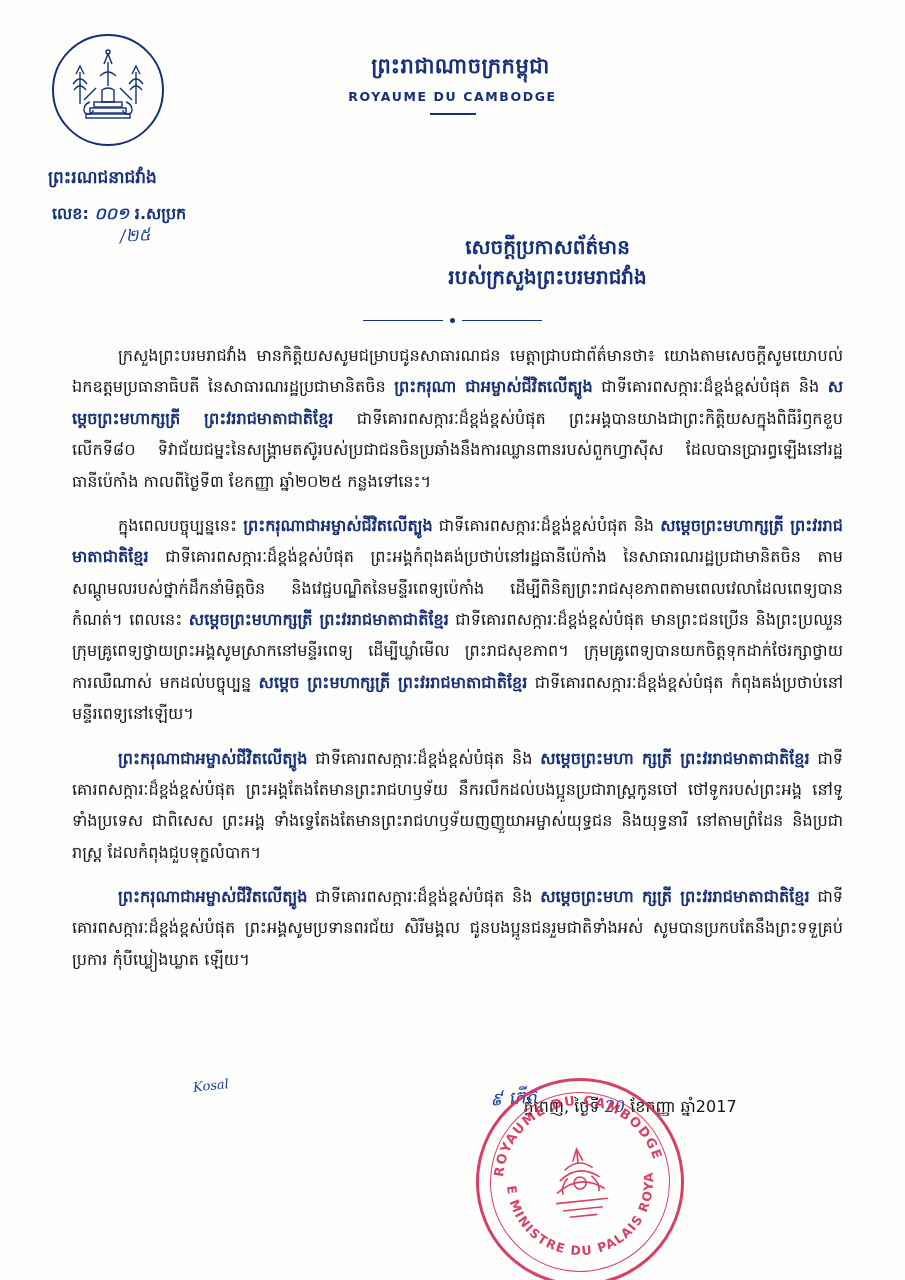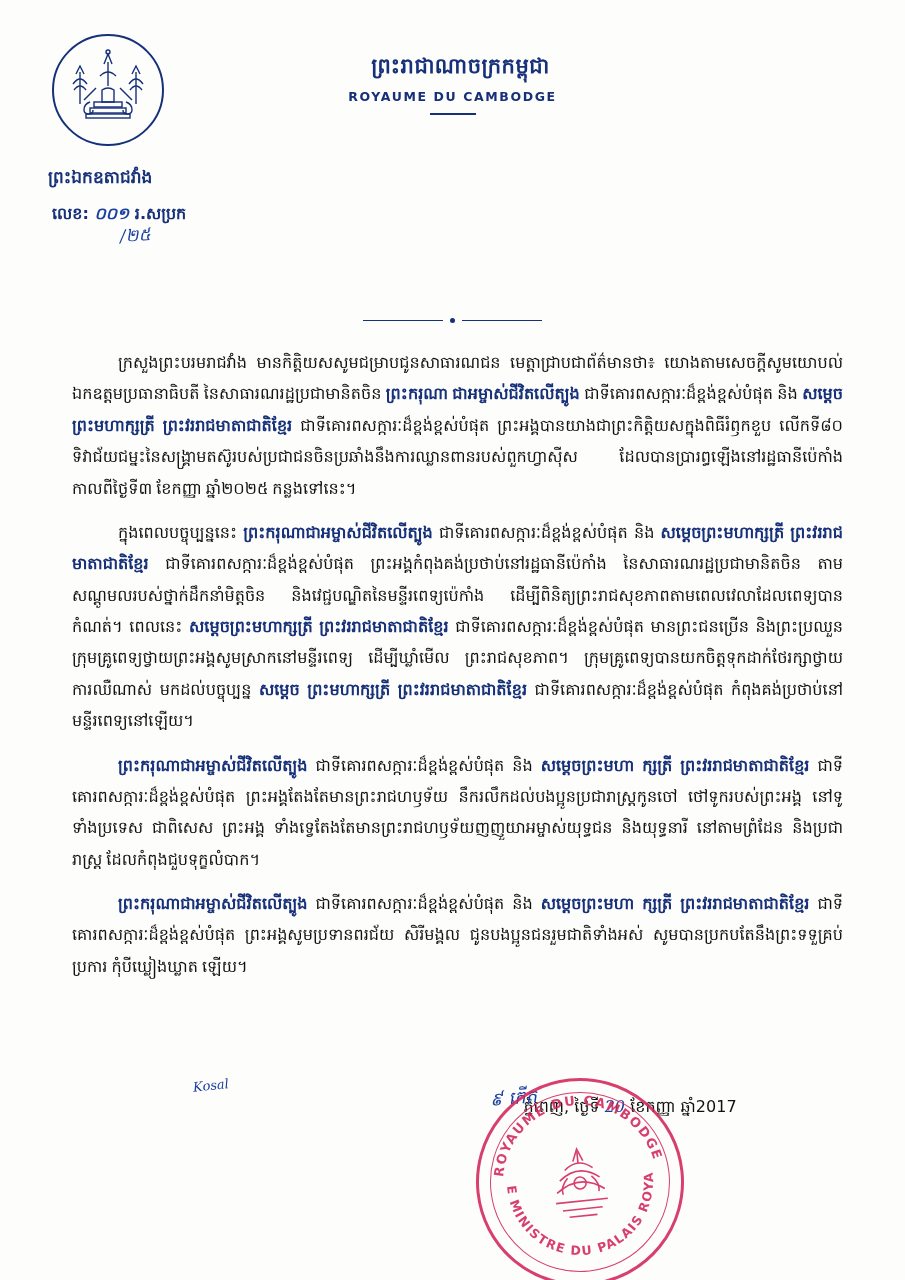--- a/index.html
+++ b/index.html
@@ -146,23 +146,22 @@
     position: absolute;
     left: 72px;
     right: 62px;
     top: 340px;
     font-size: 16.1px;
     line-height: 1.95;
     text-align: justify;
     color: #111111;
   }
   .body-text p {
-    margin: 7px 0 13px 0;
+    margin: 0 0 13px 0;
     text-indent: 46px;
-    font-family: Liberation Serif, serif;
   }
   .b-blue {
     color: #16307a;
     font-weight: bold;
   }
 
   
   .sig-block {
     position: absolute;
     right: 60px;
@@ -264,29 +263,33 @@
       </g>
     </svg>
   </div>
 
   <div class="header-center">
     <div class="kh-title">ព្រះរាជាណាចក្រកម្ពុជា</div>
     <div class="fr-title">ROYAUME DU CAMBODGE</div>
     <div class="rule-short"></div>
   </div>
 
-  <div class="ministry-line">ព្រះឯកឧតាជវាំង</div>
+  <div class="ministry-line">ព្រះរណជនាជវាំង</div>
 
   <div class="number-line">
     <span>លេខ:</span>
     <span class="number-hand">០០១</span>
     <span>រ.សប្រក</span>
   </div>
   <div class="number-sub">/២៥</div>
 
+  <div class="doc-title">
+    <div>សេចក្តីប្រកាសព័ត៌មាន</div>
+    <div>របស់ក្រសួងព្រះបរមរាជវាំង</div>
+  </div>
   <div class="title-ornament">
     <span class="bar"></span><span class="dot"></span><span class="bar"></span>
   </div>
 
   <div class="body-text">
       <p><span>ក្រសួងព្រះបរមរាជវាំង មានកិត្តិយសសូមជម្រាបជូនសាធារណជន មេត្តាជ្រាបជាព័ត៌មានថា៖ </span><span>យោងតាមសេចក្តីសូមយោបល់ ឯកឧត្តមប្រធានាធិបតី នៃសាធារណរដ្ឋប្រជាមានិតចិន </span><span class="b-blue">ព្រះករុណា ជាអម្ចាស់ជីវិតលើត្បូង</span><span> ជាទីគោរពសក្ការៈដ៏ខ្ពង់ខ្ពស់បំផុត និង </span><span class="b-blue">សម្តេចព្រះមហាក្សត្រី ព្រះវររាជមាតាជាតិខ្មែរ</span><span> ជាទីគោរពសក្ការៈដ៏ខ្ពង់ខ្ពស់បំផុត ព្រះអង្គបានយាងជាព្រះកិត្តិយសក្នុងពិធីរំឭកខួប លើកទី៨០ ទិវាជ័យជម្នះនៃសង្គ្រាមតស៊ូរបស់ប្រជាជនចិនប្រឆាំងនឹងការឈ្លានពានរបស់ពួកហ្វាស៊ីស ដែលបានប្រារព្ធឡើងនៅរដ្ឋធានីប៉េកាំង កាលពីថ្ងៃទី៣ ខែកញ្ញា ឆ្នាំ២០២៥ កន្លងទៅនេះ។</span></p>
       <p><span>ក្នុងពេលបច្ចុប្បន្ននេះ </span><span class="b-blue">ព្រះករុណាជាអម្ចាស់ជីវិតលើត្បូង</span><span> ជាទីគោរពសក្ការៈដ៏ខ្ពង់ខ្ពស់បំផុត និង </span><span class="b-blue">សម្តេចព្រះមហាក្សត្រី ព្រះវររាជមាតាជាតិខ្មែរ</span><span> ជាទីគោរពសក្ការៈដ៏ខ្ពង់ខ្ពស់បំផុត ព្រះអង្គកំពុងគង់ប្រថាប់នៅរដ្ឋធានីប៉េកាំង នៃសាធារណរដ្ឋប្រជាមានិតចិន តាមសណ្តូមលរបស់ថ្នាក់ដឹកនាំមិត្តចិន និងវេជ្ជបណ្ឌិតនៃមន្ទីរពេទ្យប៉េកាំង ដើម្បីពិនិត្យព្រះរាជសុខភាពតាមពេលវេលាដែលពេទ្យបានកំណត់។ </span><span>ពេលនេះ </span><span class="b-blue">សម្តេចព្រះមហាក្សត្រី ព្រះវររាជមាតាជាតិខ្មែរ</span><span> ជាទីគោរពសក្ការៈដ៏ខ្ពង់ខ្ពស់បំផុត មានព្រះជនប្រើន និងព្រះប្រឈួន ក្រុមគ្រូពេទ្យថ្វាយព្រះអង្គសូមស្រាកនៅមន្ទីរពេទ្យ ដើម្បីឃ្លាំមើល ព្រះរាជសុខភាព។ ក្រុមគ្រូពេទ្យបានយកចិត្តទុកដាក់ថែរក្សាថ្វាយការឈឺណាស់ មកដល់បច្ចុប្បន្ន </span><span class="b-blue">សម្តេច ព្រះមហាក្សត្រី ព្រះវររាជមាតាជាតិខ្មែរ</span><span> ជាទីគោរពសក្ការៈដ៏ខ្ពង់ខ្ពស់បំផុត កំពុងគង់ប្រថាប់នៅ មន្ទីរពេទ្យនៅឡើយ។</span></p>
       <p><span class="b-blue">ព្រះករុណាជាអម្ចាស់ជីវិតលើត្បូង</span><span> ជាទីគោរពសក្ការៈដ៏ខ្ពង់ខ្ពស់បំផុត និង </span><span class="b-blue">សម្តេចព្រះមហា ក្សត្រី ព្រះវររាជមាតាជាតិខ្មែរ</span><span> ជាទីគោរពសក្ការៈដ៏ខ្ពង់ខ្ពស់បំផុត ព្រះអង្គតែងតែមានព្រះរាជហឫទ័យ នឹករលឹកដល់បងប្អូនប្រជារាស្ត្រកូនចៅ ថៅទូករបស់ព្រះអង្គ នៅទូទាំងប្រទេស ជាពិសេស ព្រះអង្គ ទាំងទ្វេតែងតែមានព្រះរាជហឫទ័យញញួយាអម្ចាស់យុទ្ធជន និងយុទ្ធនារី នៅតាមព្រំដែន និងប្រជារាស្ត្រ ដែលកំពុងជួបទុក្ខលំបាក។</span></p>
       <p><span class="b-blue">ព្រះករុណាជាអម្ចាស់ជីវិតលើត្បូង</span><span> ជាទីគោរពសក្ការៈដ៏ខ្ពង់ខ្ពស់បំផុត និង </span><span class="b-blue">សម្តេចព្រះមហា ក្សត្រី ព្រះវររាជមាតាជាតិខ្មែរ</span><span> ជាទីគោរពសក្ការៈដ៏ខ្ពង់ខ្ពស់បំផុត ព្រះអង្គសូមប្រទានពរជ័យ សិរីមង្គល ជូនបងប្អូនជនរួមជាតិទាំងអស់ សូមបានប្រកបតែនឹងព្រះទទួគ្រប់ប្រការ កុំបីឃ្លៀងឃ្លាត ឡើយ។</span></p>
     </div>

